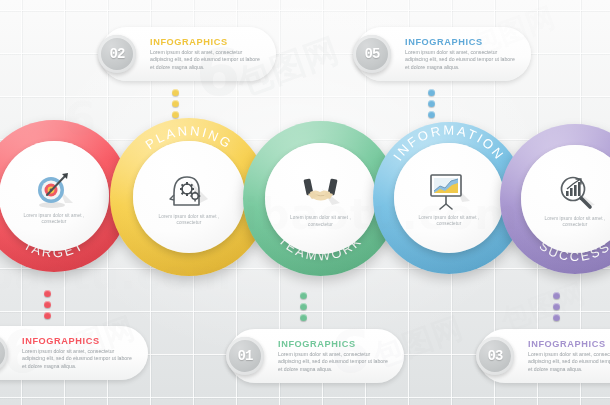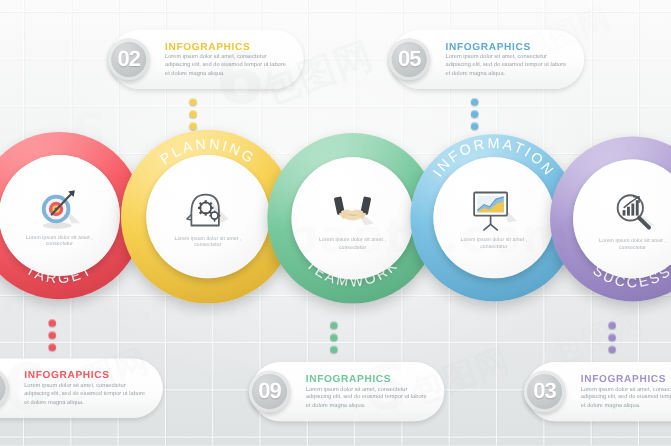--- a/index.html
+++ b/index.html
@@ -154,22 +154,22 @@
     position: absolute;
     width: 38px;
     height: 38px;
     border-radius: 50%;
     background: radial-gradient(circle at 35% 28%, #d8dadb 0%, #c6c9ca 55%, #b2b6b8 100%);
     box-shadow: 0 2px 4px rgba(0,0,0,0.18), inset 0 0 0 3px rgba(255,255,255,0.55);
     display: flex;
     align-items: center;
     justify-content: center;
     color: #ffffff;
-    font-family: Liberation Sans, sans-serif;
-    font-size: 20px;
+    font-family: Liberation Mono, monospace;
+    font-size: 14px;
     font-weight: 700;
     letter-spacing: -1px;
     text-shadow: 0 1px 1px rgba(0,0,0,0.18);
   }
 
   
   .dots {
     position: absolute;
     display: flex;
     flex-direction: column;
@@ -405,21 +405,21 @@
 
   <div class="callout" style="left:-28px; top:326px; width:176px;">
     <div class="num-badge" style="left:-2px; top:8px;">01</div>
     <div class="callout-body" style="margin-left:42px;">
       <div class="callout-title" style="color:#f8555f;">INFOGRAPHICS</div>
       <div class="callout-text">Lorem ipsum dolor sit amet, consectetur adipiscing elit, sed do eiusmod tempor ut labore et dolore magna aliqua.</div>
     </div>
   </div>
 
   <div class="callout" style="left:228px; top:329px; width:176px;">
-    <div class="num-badge" style="left:-2px; top:8px;">09</div>
+    <div class="num-badge" style="left:-2px; top:8px;">01</div>
     <div class="callout-body" style="margin-left:42px;">
       <div class="callout-title" style="color:#72c79a;">INFOGRAPHICS</div>
       <div class="callout-text">Lorem ipsum dolor sit amet, consectetur adipiscing elit, sed do eiusmod tempor ut labore et dolore magna aliqua.</div>
     </div>
   </div>
 
   <div class="callout" style="left:478px; top:329px; width:176px;">
     <div class="num-badge" style="left:-2px; top:8px;">03</div>
     <div class="callout-body" style="margin-left:42px;">
       <div class="callout-title" style="color:#a492ce;">INFOGRAPHICS</div>

